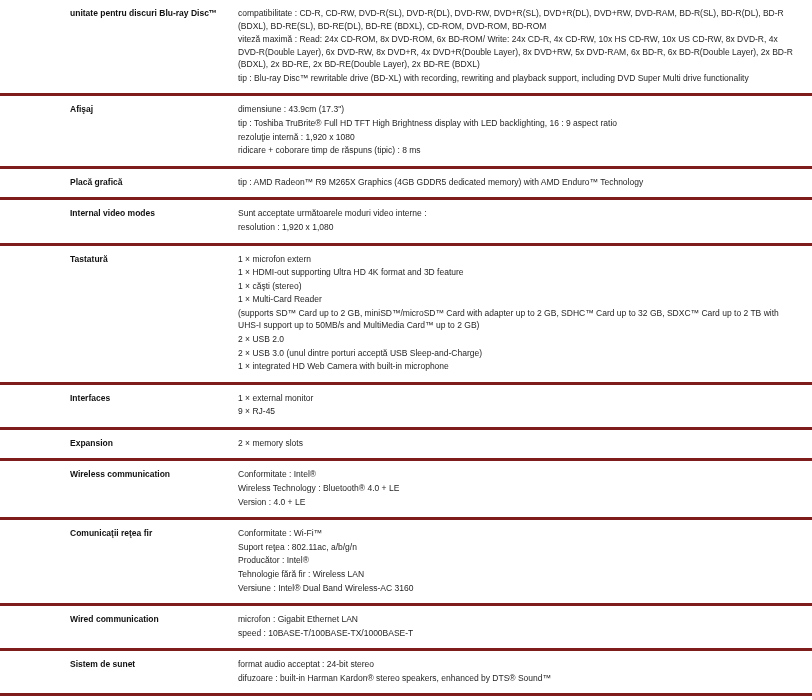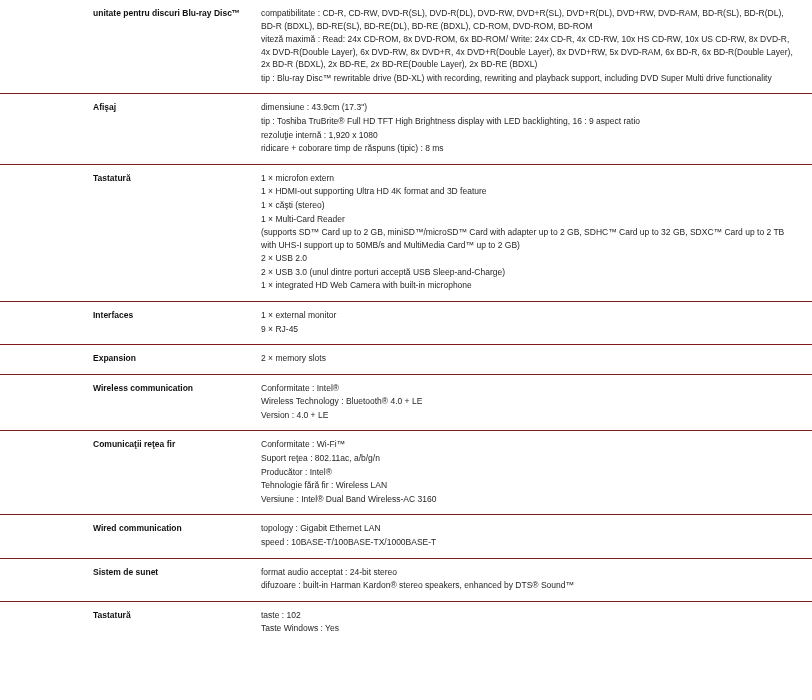--- a/index.html
+++ b/index.html
@@ -12,32 +12,32 @@
     min-height: 700px;
     font-family: "Liberation Sans", sans-serif;
     color: #1a1a1a;
   }
   .spec-table {
     width: 812px;
     border-collapse: collapse;
     table-layout: fixed;
   }
   .spec-table tr {
-    border-top: 1px solid #7f1d1d;
+    border-top: 3px solid #7f1d1d;
   }
   .spec-table tr:first-child {
     border-top: none;
   }
   .spec-table td {
     vertical-align: top;
     padding: 7px 8px 9px 8px;
   }
   td.label-cell {
     width: 150px;
-    padding-left: 93px;
+    padding-left: 70px;
     font-size: 8.5px;
     font-weight: bold;
     color: #111111;
     line-height: 1.45;
   }
   td.value-cell {
     font-size: 8.5px;
     color: #1f1f1f;
     line-height: 1.48;
     padding-left: 10px;
@@ -65,20 +65,33 @@
           <span class="value-line">tip : Blu-ray Disc™ rewritable drive (BD-XL) with recording, rewriting and playback support, including DVD Super Multi drive functionality</span>
         </td>
       </tr>
       <tr>
         <td class="label-cell">Afişaj</td>
         <td class="value-cell">
           <span class="value-line">dimensiune : 43.9cm (17.3")</span>
           <span class="value-line">tip : Toshiba TruBrite® Full HD TFT High Brightness display with LED backlighting, 16 : 9 aspect ratio</span>
           <span class="value-line">rezoluţie internă : 1,920 x 1080</span>
           <span class="value-line">ridicare + coborare timp de răspuns (tipic) : 8 ms</span>
+        </td>
+      </tr>
+      <tr>
+        <td class="label-cell">Placă grafică</td>
+        <td class="value-cell">
+          <span class="value-line">tip : AMD Radeon™ R9 M265X Graphics (4GB GDDR5 dedicated memory) with AMD Enduro™ Technology</span>
+        </td>
+      </tr>
+      <tr>
+        <td class="label-cell">Internal video modes</td>
+        <td class="value-cell">
+          <span class="value-line">Sunt acceptate următoarele moduri video interne :</span>
+          <span class="value-line">resolution : 1,920 x 1,080</span>
         </td>
       </tr>
       <tr>
         <td class="label-cell">Tastatură</td>
         <td class="value-cell">
           <span class="value-line">1 × microfon extern</span>
           <span class="value-line">1 × HDMI-out supporting Ultra HD 4K format and 3D feature</span>
           <span class="value-line">1 × căşti (stereo)</span>
           <span class="value-line">1 × Multi-Card Reader</span>
           <span class="value-line">(supports SD™ Card up to 2 GB, miniSD™/microSD™ Card with adapter up to 2 GB, SDHC™ Card up to 32 GB, SDXC™ Card up to 2 TB with UHS-I support up to 50MB/s and MultiMedia Card™ up to 2 GB)</span>
@@ -114,21 +127,21 @@
           <span class="value-line">Conformitate : Wi-Fi™</span>
           <span class="value-line">Suport reţea : 802.11ac, a/b/g/n</span>
           <span class="value-line">Producător : Intel®</span>
           <span class="value-line">Tehnologie fără fir : Wireless LAN</span>
           <span class="value-line">Versiune : Intel® Dual Band Wireless-AC 3160</span>
         </td>
       </tr>
       <tr>
         <td class="label-cell">Wired communication</td>
         <td class="value-cell">
-          <span class="value-line">topology : Gigabit Ethernet LAN</span>
+          <span class="value-line">microfon : Gigabit Ethernet LAN</span>
           <span class="value-line">speed : 10BASE-T/100BASE-TX/1000BASE-T</span>
         </td>
       </tr>
       <tr>
         <td class="label-cell">Sistem de sunet</td>
         <td class="value-cell">
           <span class="value-line">format audio acceptat : 24-bit stereo</span>
           <span class="value-line">difuzoare : built-in Harman Kardon® stereo speakers, enhanced by DTS® Sound™</span>
         </td>
       </tr>

